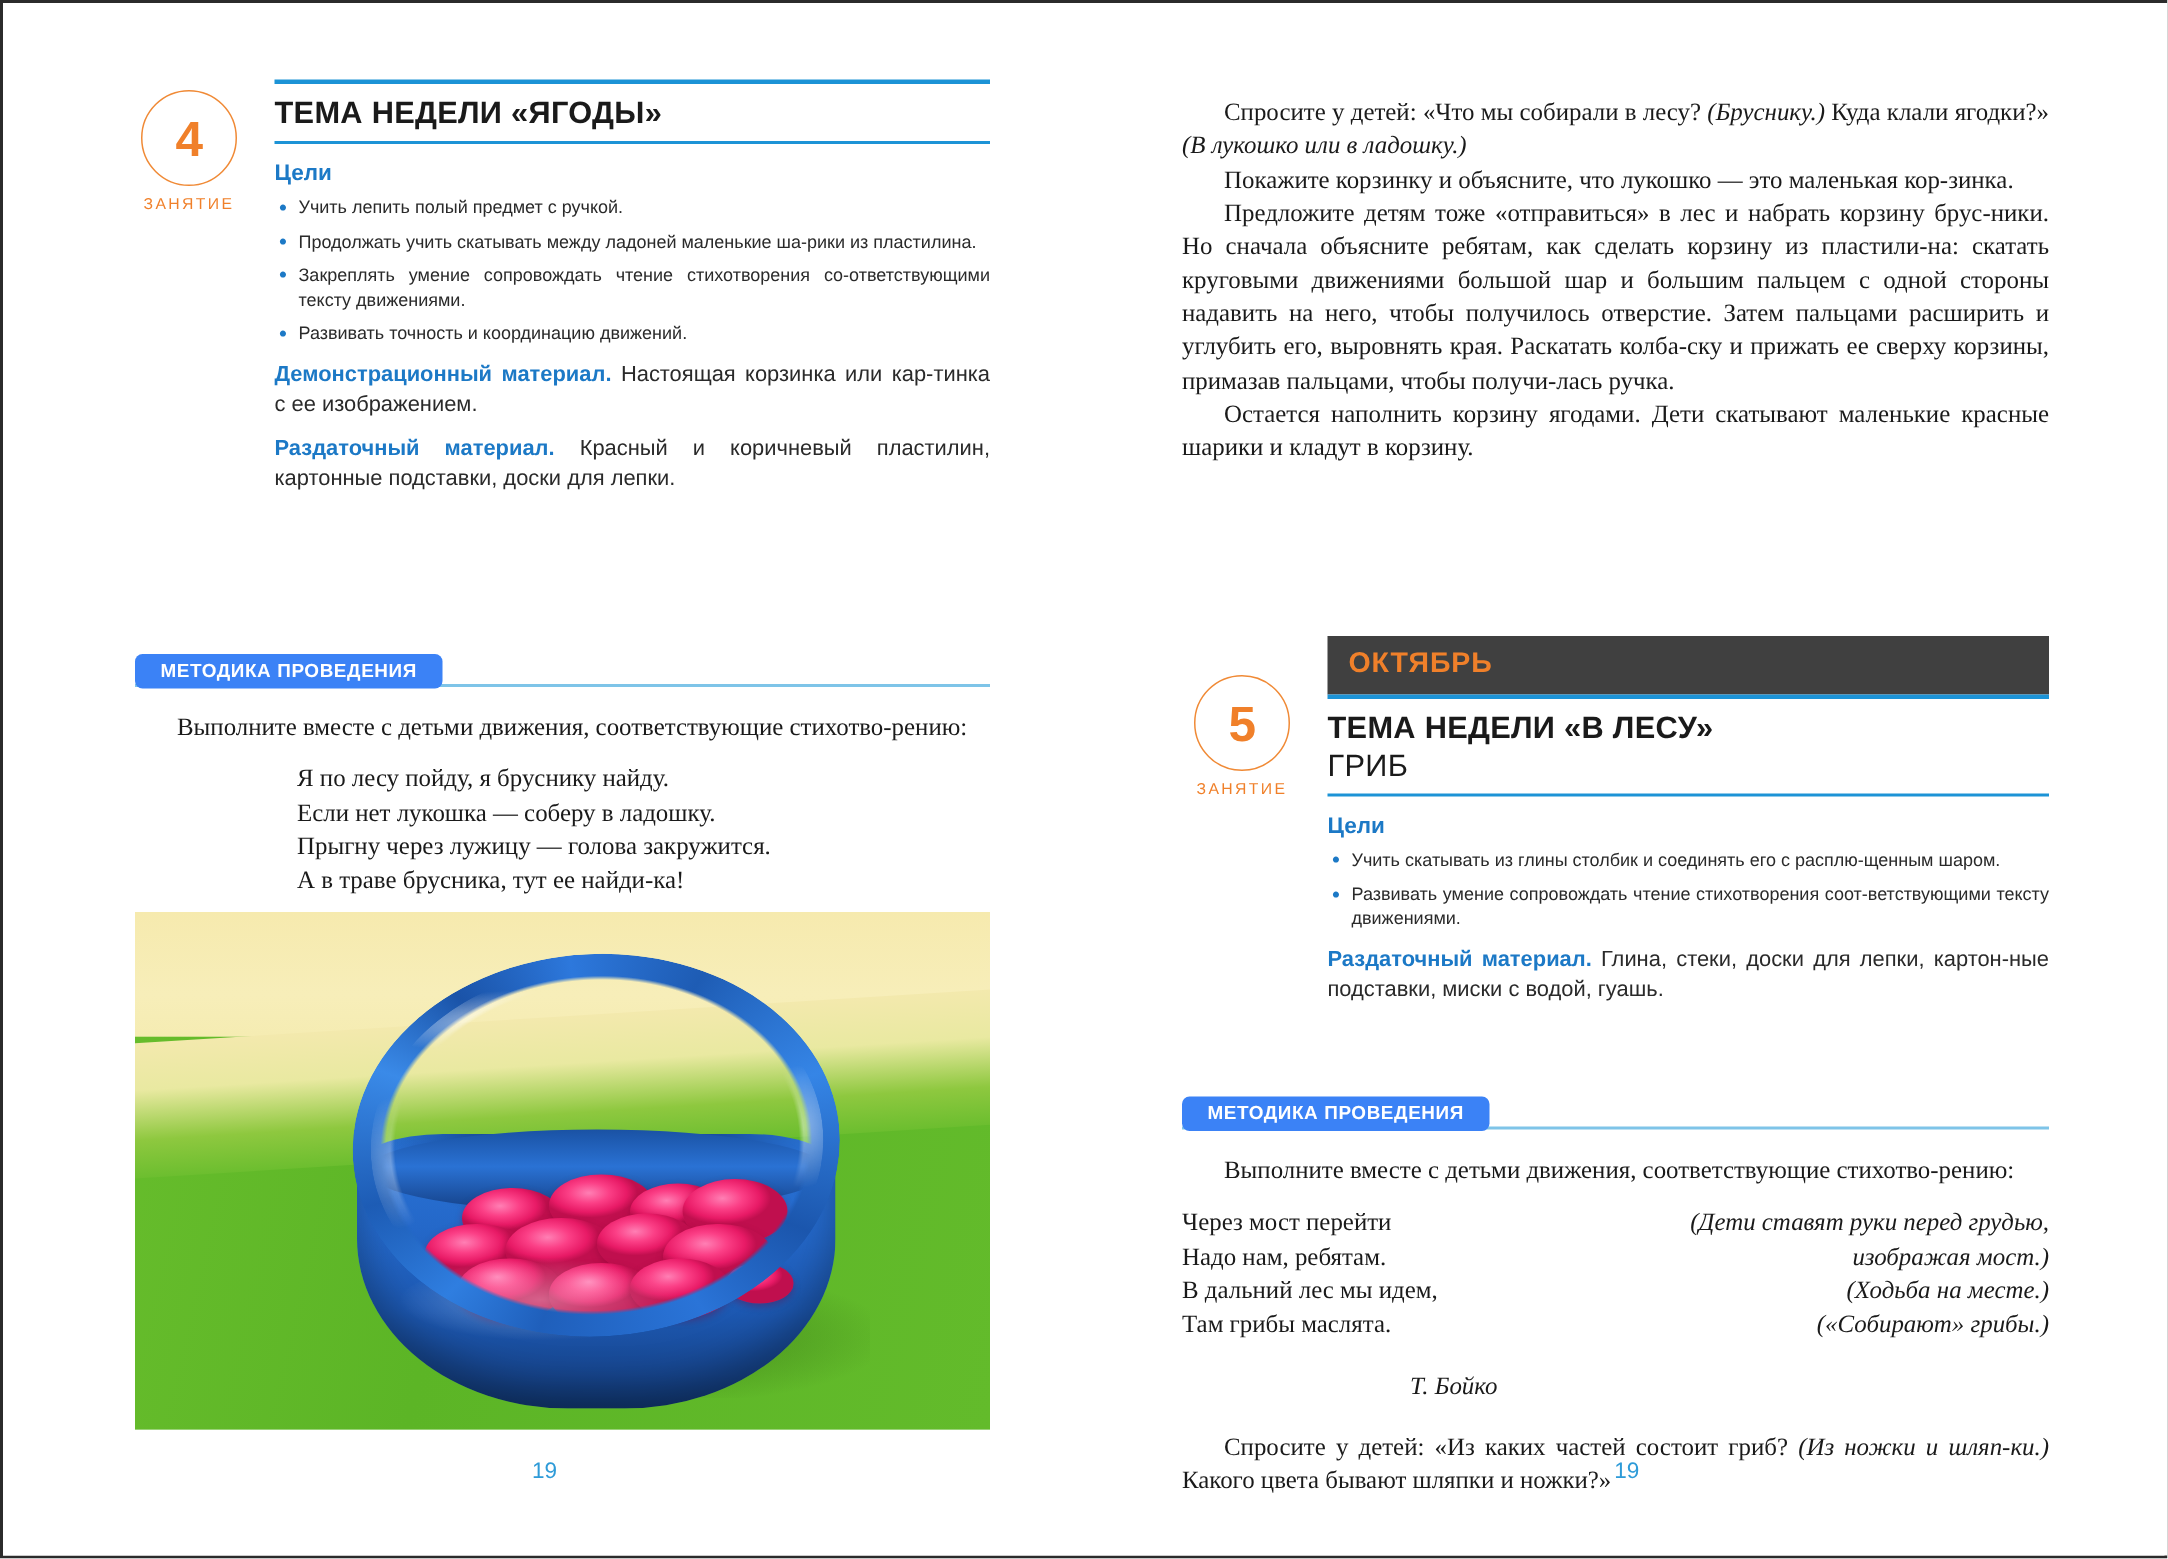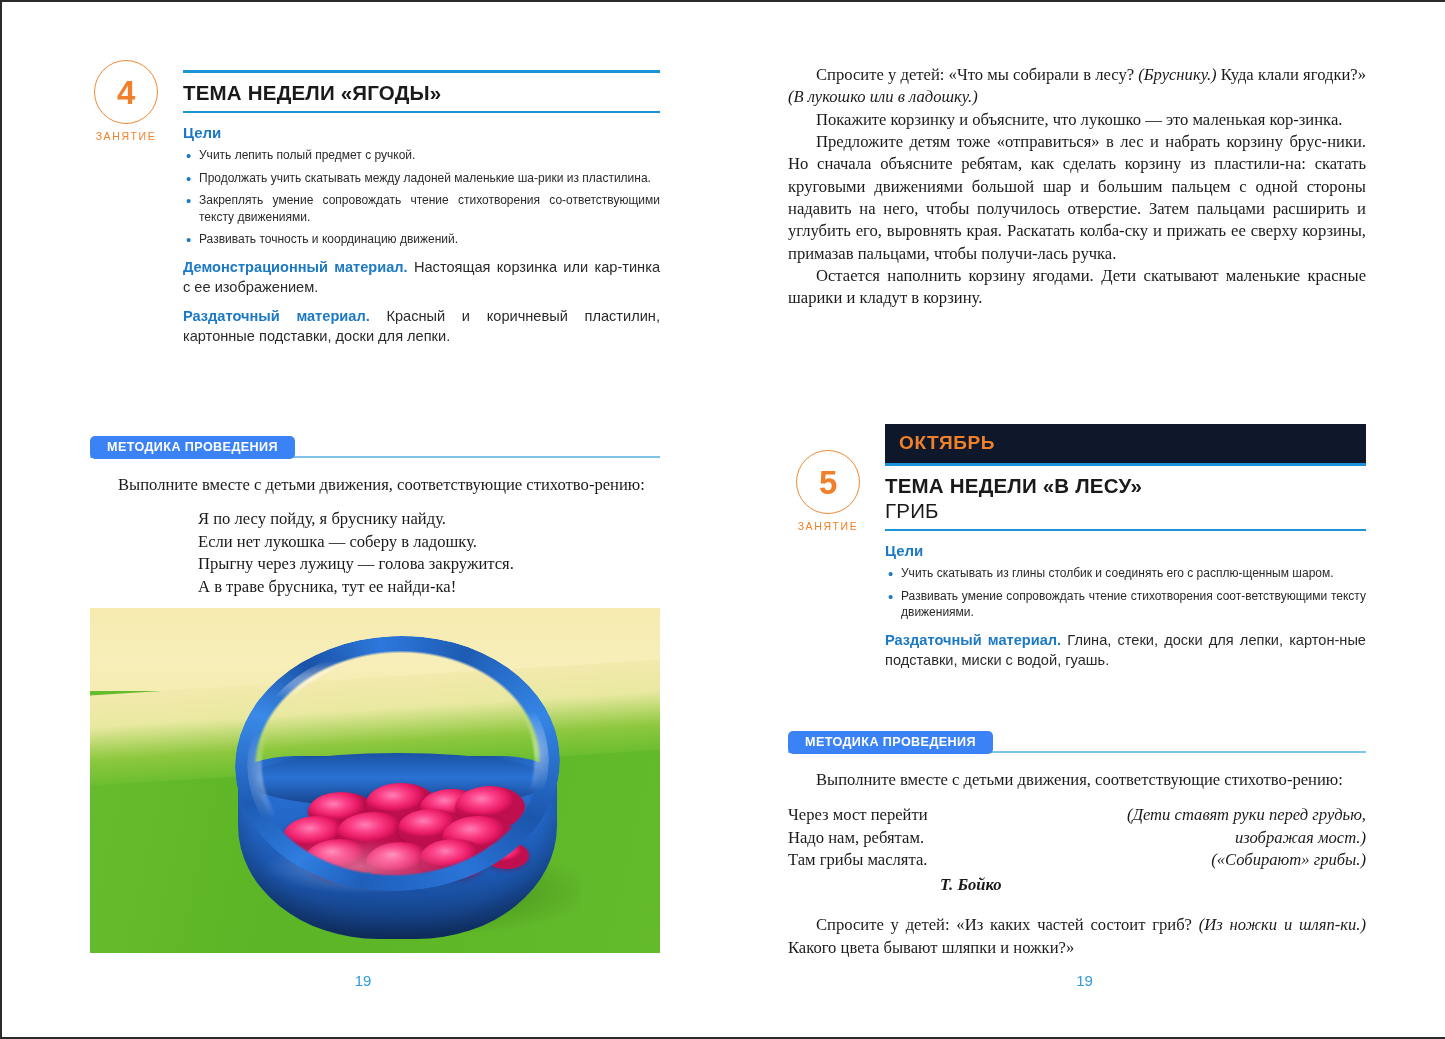--- a/index.html
+++ b/index.html
@@ -69,21 +69,21 @@
 
   
   .rule-blue {
     height: 2.6px;
     background: #1C93D6;
     width: 100%;
   }
 
   
   .month-banner {
-    background: #0f172a;
+    background: #404040;
     padding: 8px 14px 9px 14px;
     box-sizing: border-box;
   }
   .month-banner-text {
     font-size: 19px;
     font-weight: bold;
     color: #F0802A;
     letter-spacing: 0.6px;
   }
 
@@ -192,24 +192,23 @@
     font-size: 16.6px;
     color: #1a1a1a;
     line-height: 1.355;
     margin-top: 13px;
     position: relative;
   }
   .poem2-row { display: flex; }
   .poem2-a { width: 285px; flex: none; }
   .poem2-b { flex: 1; font-style: italic; text-align: right; }
   .poem2-author {
-    margin-top: 2px;
+    margin-top: 19px;
     padding-left: 152px;
     font-style: italic;
-    font-weight: bold;
   }
 
   
   .photo {
     position: absolute;
     left: 88px;
     top: 606px;
     width: 570px;
     height: 345px;
     overflow: hidden;
@@ -334,21 +333,21 @@
 
   <div class="page page-left">
 
     <div class="badge" style="left:88px; top:58px;">
       <div class="badge-circle">
         <span class="badge-num">4</span>
       </div>
       <div class="badge-label">ЗАНЯТИЕ</div>
     </div>
 
-    <div style="position:absolute; left:181px; top:68px; width:477px;">
+    <div style="position:absolute; left:181px; top:51px; width:477px;">
 
       <div class="rule-blue"></div>
       <div class="title-block">
         <div class="title-line1">ТЕМА НЕДЕЛИ «ЯГОДЫ»</div>
       </div>
       <div class="rule-blue"></div>
 
       <div class="h-goals">Цели</div>
 
       <div class="bullets">
@@ -470,20 +469,24 @@
       <div class="poem2">
         <div class="poem2-row">
           <span class="poem2-a">Через мост перейти</span>
           <span class="poem2-b">(Дети ставят руки перед грудью,</span>
         </div>
         <div class="poem2-row">
           <span class="poem2-a">Надо нам, ребятам.</span>
           <span class="poem2-b">изображая мост.)</span>
         </div>
         <div class="poem2-row">
+          <span class="poem2-a">В дальний лес мы идем,</span>
+          <span class="poem2-b">(Ходьба на месте.)</span>
+        </div>
+        <div class="poem2-row">
           <span class="poem2-a">Там грибы маслята.</span>
           <span class="poem2-b">(«Собирают» грибы.)</span>
         </div>
         <div class="poem2-author">Т. Бойко</div>
       </div>
 
       <div class="serif" style="margin-top:18px;">
         <p><span>Спросите у детей: «Из каких частей состоит гриб? </span><i>(Из ножки и шляп-ки.)</i><span> Какого цвета бывают шляпки и ножки?»</span></p>
       </div>
     </div>

